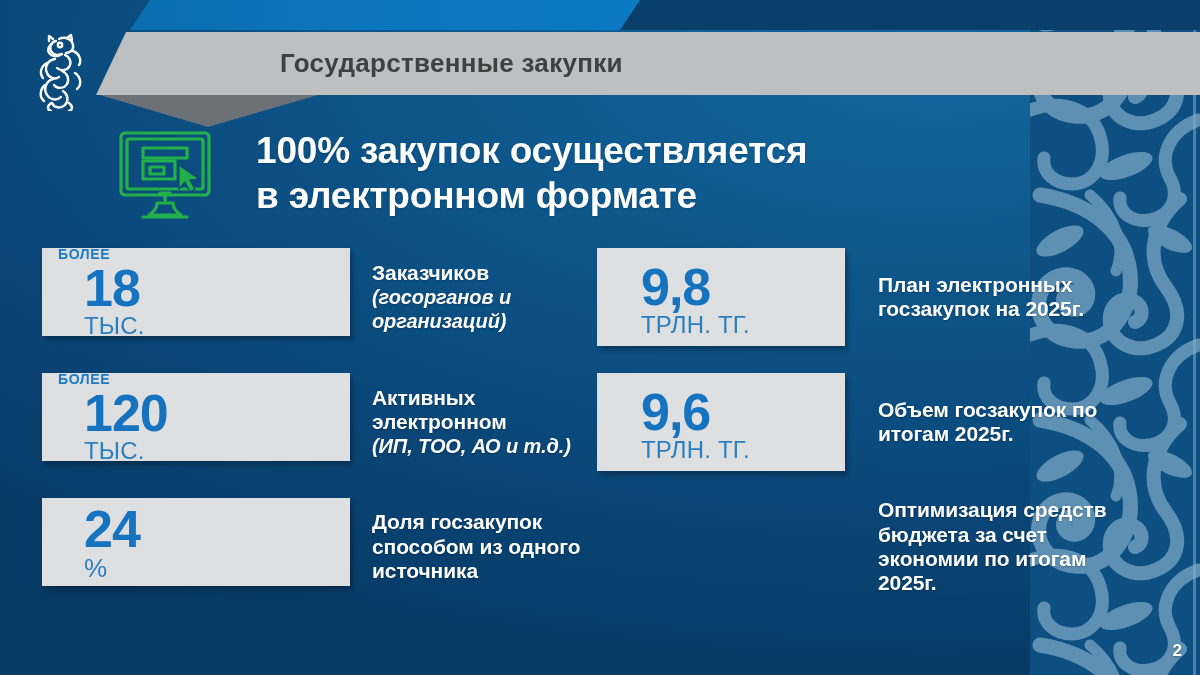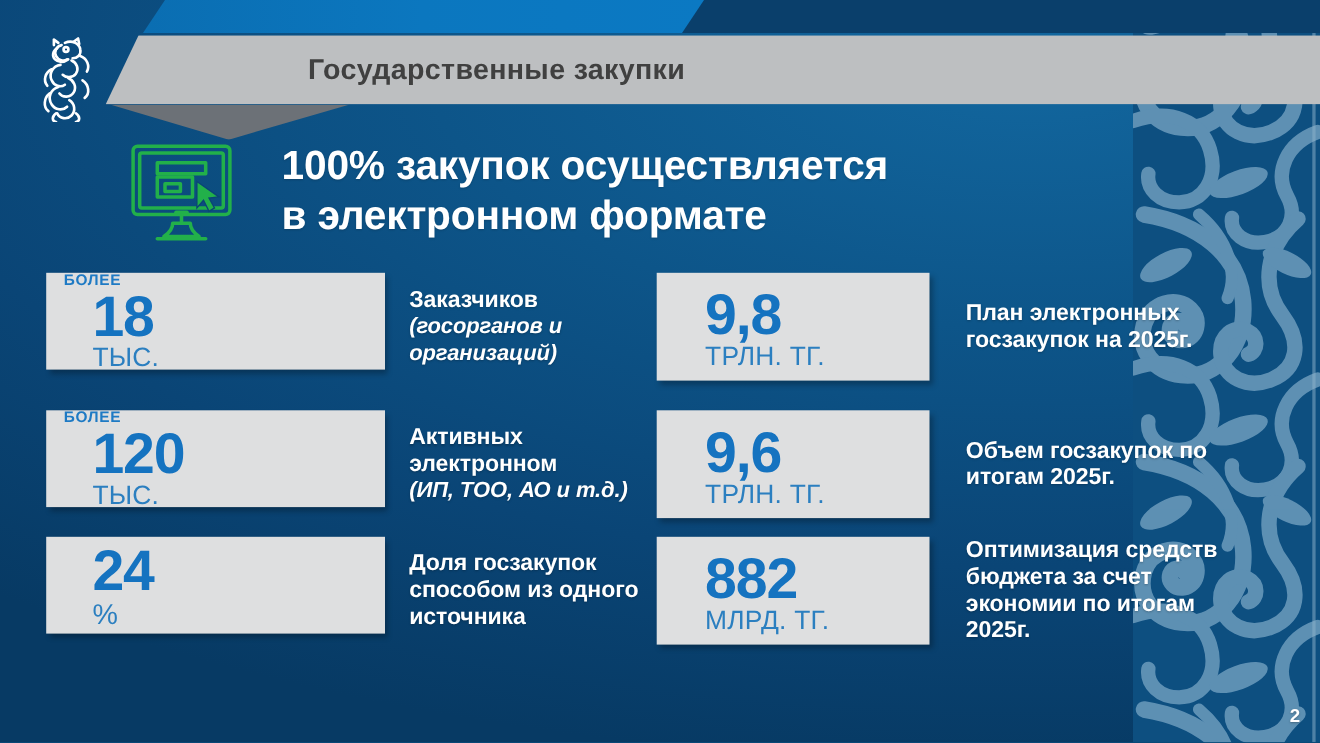--- a/index.html
+++ b/index.html
@@ -68,21 +68,21 @@
   }
   .headline .l2{display:block;}
 
   
   .stats{
     position:absolute;left:0;top:248px;width:1200px;height:380px;
   }
   .row{position:absolute;left:0;width:1200px;height:100px;}
   .row.r0{top:0;}
   .row.r1{top:125px;}
-  .row.r2{top:240px;}
+  .row.r2{top:250px;}
 
   .col-left{position:absolute;left:42px;top:0;width:520px;height:100px;}
   .col-right{position:absolute;left:597px;top:0;width:560px;height:100px;}
 
   .card{
     position:absolute;left:0;top:0;
     background:#dedfe0;
     box-shadow:3px 4px 5px rgba(0,0,0,.28);
     display:flex;flex-direction:column;justify-content:center;
     box-sizing:border-box;
@@ -269,26 +269,20 @@
           <div class="value-line">
             <span class="big-num">24</span>
             <span class="unit pct">%</span>
           </div>
         </div>
         <div class="desc left-desc vc">
           <span>Доля госзакупок способом из одного источника</span>
         </div>
       </div>
       <div class="col-right">
-        <div class="card right-card">
-          <div class="value-line">
-            <span class="big-num">882</span>
-            <span class="unit">МЛРД. ТГ.</span>
-          </div>
-        </div>
         <div class="desc right-desc vc">
           <span>Оптимизация средств бюджета за счет экономии по итогам 2025г.</span>
         </div>
       </div>
     </div>
 
   </div>
 
   <div class="page-num">2</div>
 

